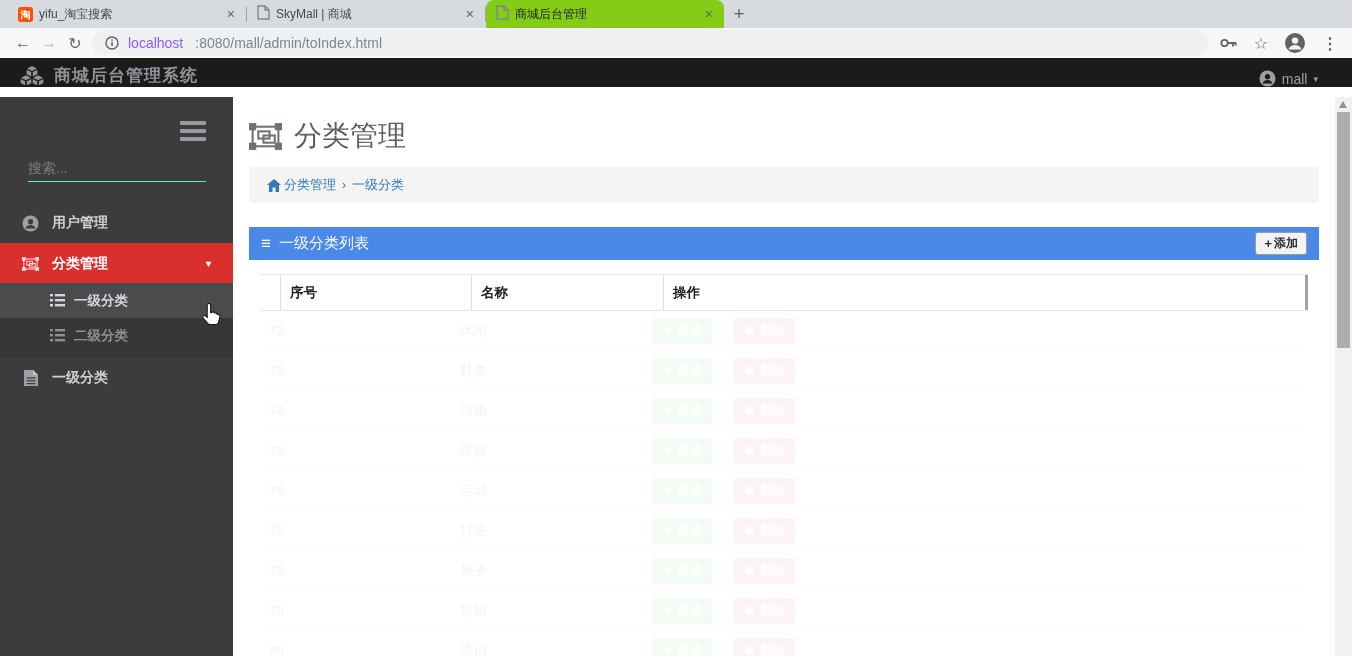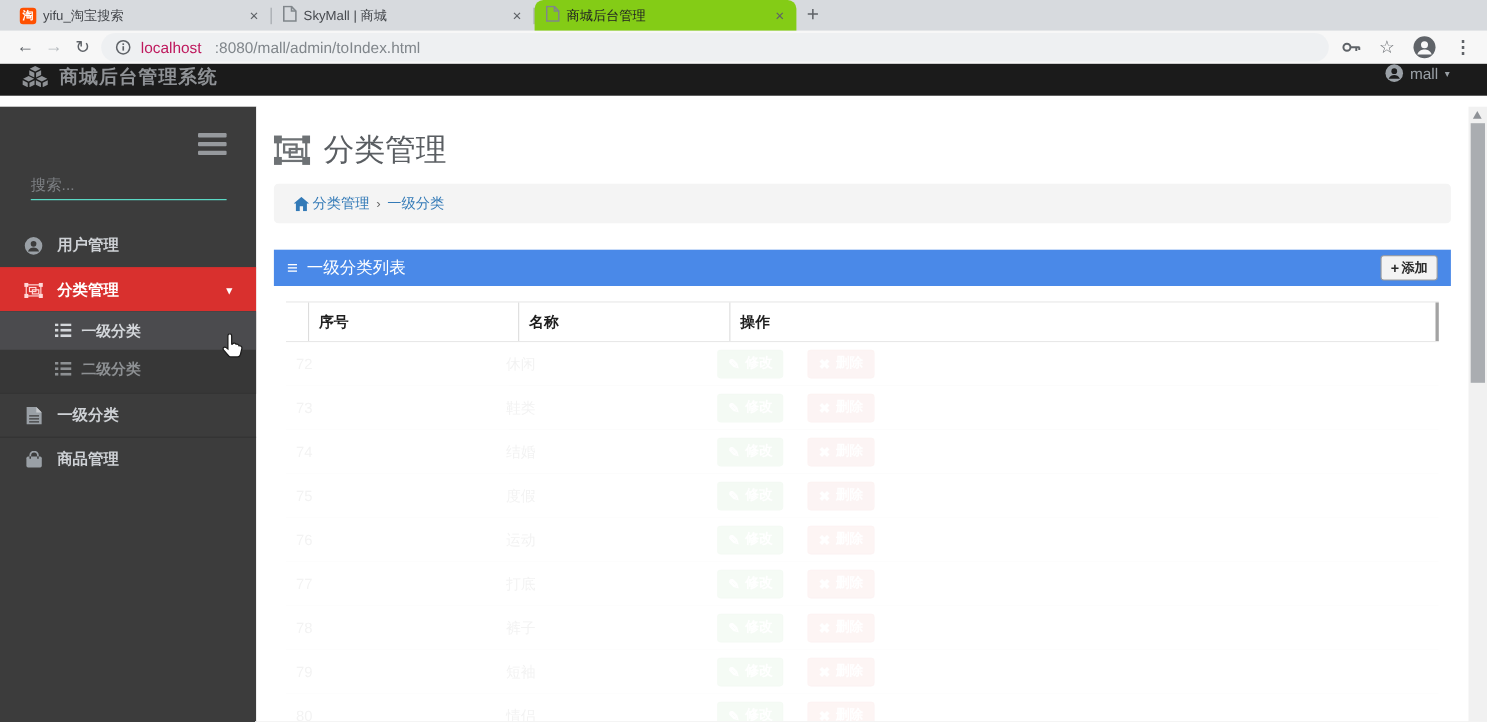--- a/index.html
+++ b/index.html
@@ -20,29 +20,29 @@
   .favicon-page{flex:none;}
   .newtab{display:flex;align-items:center;justify-content:center;width:30px;height:28px;
           font-size:19px;color:#5f6368;}
 
   .toolbar{position:absolute;left:0;top:28px;width:100%;height:30px;background:#f7f7f7;
            display:flex;align-items:center;box-sizing:border-box;padding:0 10px;}
   .navbtn{font-size:16px;color:#5f6368;width:26px;text-align:center;flex:none;}
   .navbtn.disabled{color:#b7bbbf;}
   .omnibox{flex:1;height:26px;background:#eef0f2;border-radius:13px;margin:0 12px 0 4px;
            display:flex;align-items:center;padding:0 13px;font-size:14px;overflow:hidden;}
-  .omnibox .host{color:#be185d;}
+  .omnibox .host{color:#8b5cf6;}
   .omnibox .rest{color:#80868b;margin-left:12px;}
   .chromeicons{display:flex;align-items:center;gap:16px;flex:none;margin-right:4px;}
   .star{font-size:16px;color:#5f6368;}
   .dots{font-size:16px;color:#5f6368;font-weight:bold;}
 
   
   .appbar{position:absolute;left:0;top:58px;width:100%;height:29px;background:#1b1b1b;
-          display:flex;align-items:flex-start;box-sizing:border-box;padding:0 20px;}
+          display:flex;align-items:flex-end;box-sizing:border-box;padding:0 20px;}
   .brand{display:flex;align-items:center;gap:10px;color:#8f9296;font-size:17px;font-weight:bold;letter-spacing:1px;}
   .adminbox{margin-left:auto;display:flex;align-items:center;gap:6px;color:#9aa0a6;font-size:14px;margin-right:14px;}
   .caret{font-size:9px;color:#9aa0a6;}
 
   
   .sidebar{position:absolute;left:0;top:97px;width:233px;height:559px;background:#3c3c3c;}
   .hamburger{position:absolute;top:24px;right:27px;width:26px;}
   .hamburger i{display:block;height:4px;background:#96999d;border-radius:1px;margin-bottom:4px;}
   .side-search{position:absolute;top:58px;left:28px;width:178px;background:transparent;border:none;
                border-bottom:1px solid #5eead4;color:#c9c9c9;font-size:14px;padding:5px 0;outline:none;
@@ -278,30 +278,20 @@
               <g stroke="#3c3c3c" stroke-width="1.2">
                 <path d="M2.5 8 h9"></path>
                 <path d="M2.5 10.8 h9"></path>
                 <path d="M2.5 13.6 h9"></path>
               </g>
             </svg>
         </span>
         <span>一级分类</span>
       </div>
 
-      <div class="mitem">
-        <span class="micon">
-          <svg width="16" height="16" viewBox="0 0 16 16">
-              <path d="M4.5 5 V4 a3.5 3.5 0 0 1 7 0 V5" fill="none" stroke="#9aa0a6" stroke-width="1.6"></path>
-              <rect x="1" y="5" width="14" height="10" rx="1.5" fill="#9aa0a6"></rect>
-              <path d="M4.5 5 V7 M11.5 5 V7" stroke="#3c3c3c" stroke-width="1.4"></path>
-            </svg>
-        </span>
-        <span>商品管理</span>
-      </div>
 
     </div>
   </div>
 
   <div class="content">
 
     <div class="page-title">
       <span style="display:flex;">
         <svg width="33" height="27" viewBox="0 0 32 26">
             <g fill="#6e7275">

